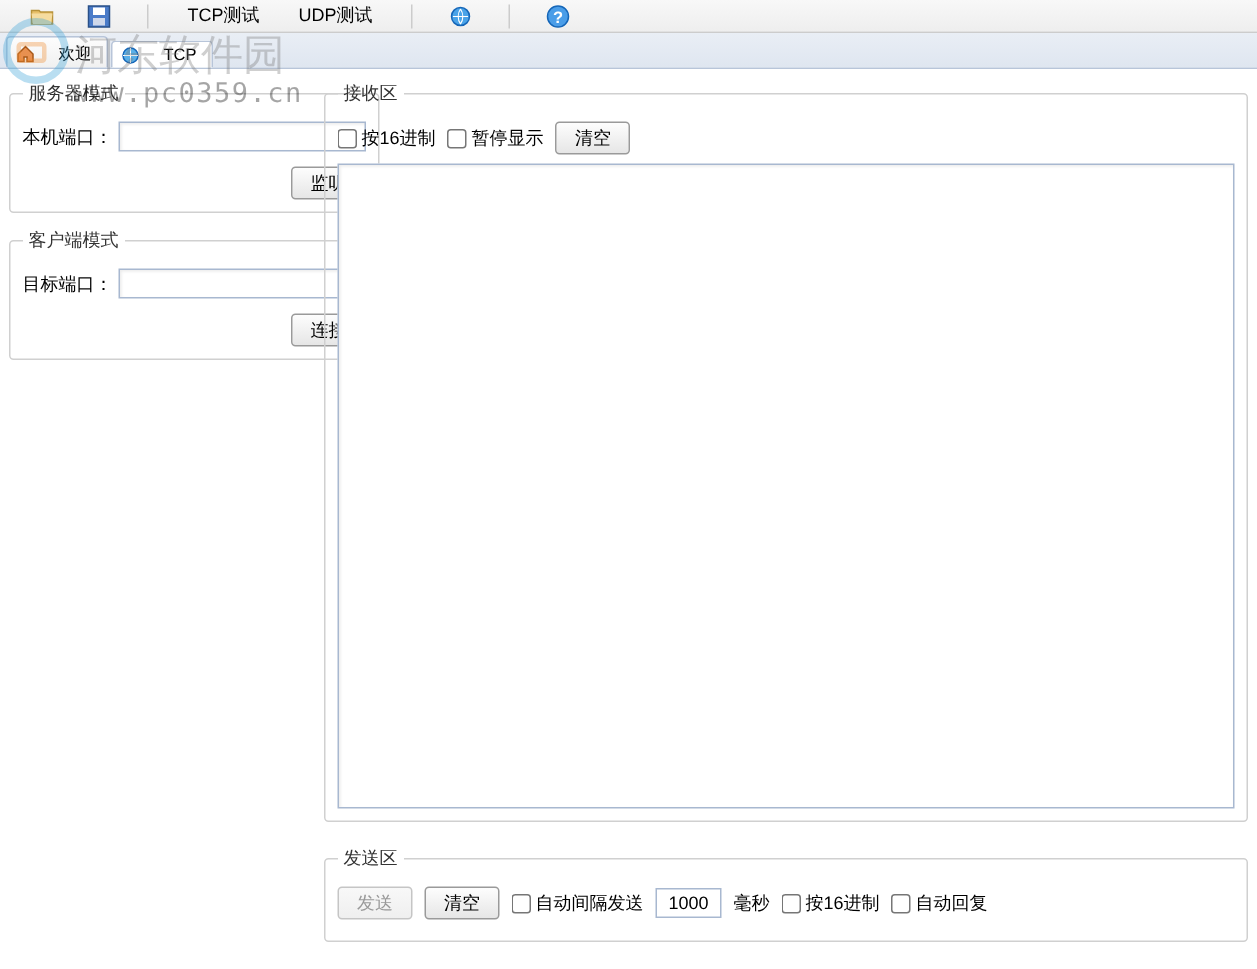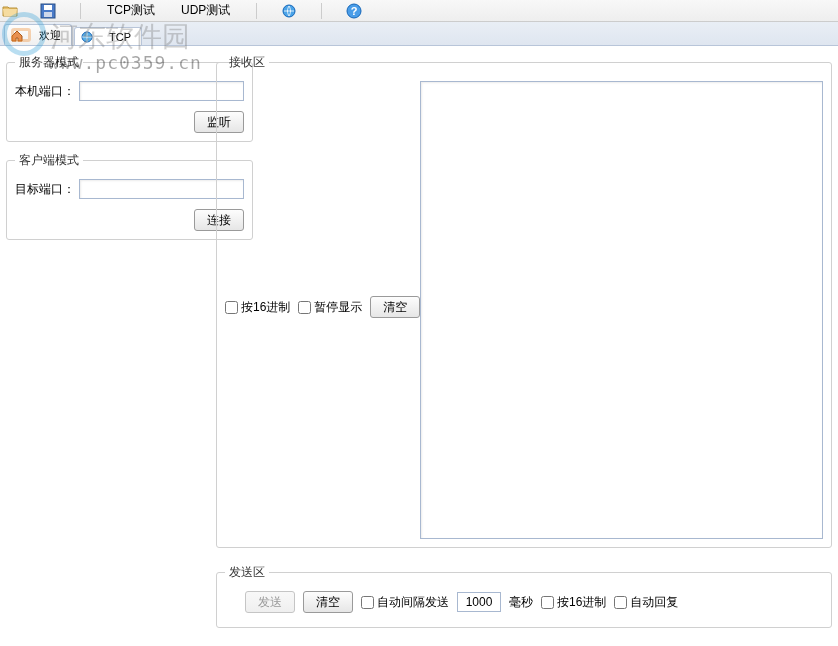--- a/index.html
+++ b/index.html
@@ -11,21 +11,21 @@
       height: 646px;
       overflow: hidden;
       position: relative;
     }
     .toolbar {
       height: 22px;
       background: linear-gradient(#f8f8f8, #eeeeee);
       border-bottom: 1px solid #ccc;
       display: flex;
       align-items: center;
-      padding: 0 2px;
+      padding: 0 20px;
       gap: 22px;
     }
     .toolbar .icon { width: 16px; height: 16px; display: inline-flex; align-items: center; justify-content: center; }
     .toolbar .tb-text { color: #000; cursor: pointer; padding: 0 2px; }
     .sep { width: 1px; height: 16px; background: #ccc; margin: 0 2px; }
     .tabbar {
       height: 24px;
       background: linear-gradient(#e9eef5, #dfe6f0);
       border-bottom: 1px solid #b8c5d9;
       display: flex;
@@ -90,23 +90,22 @@
       border-radius: 3px;
       font-size: 12px;
       font-family: inherit;
       cursor: pointer;
     }
     button.win-btn:disabled {
       color: #999;
       cursor: default;
       background: linear-gradient(#f8f8f8, #efefef);
       border-color: #c5c5c5;
-      margin-left: 20px;
-    }
-    .recv-fieldset { flex: 1; display: flex; }
+    }
+    .recv-fieldset { flex: 1; display: flex; flex-direction: column; }
     .recv-controls, .send-controls {
       display: flex;
       align-items: center;
       gap: 8px;
       margin-bottom: 6px;
     }
     .chk { display: flex; align-items: center; gap: 3px; }
     .chk input[type="checkbox"] {
       width: 13px; height: 13px;
     }

